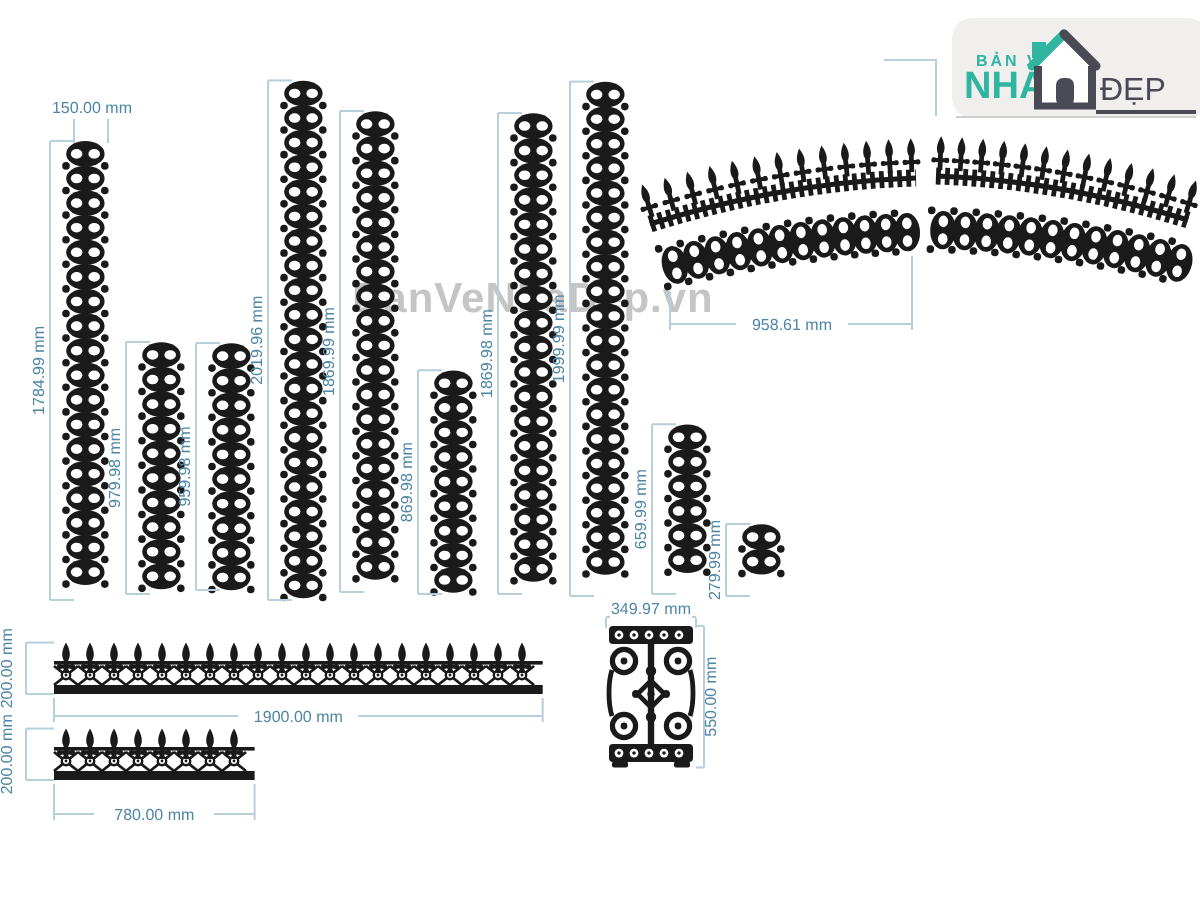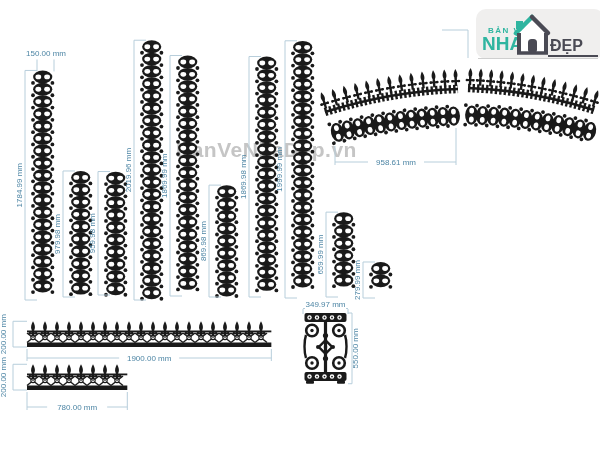--- a/index.html
+++ b/index.html
@@ -6,21 +6,21 @@
   .stage{position:relative;width:600px;height:450px;background:#ffffff;overflow:hidden;
          font-family:"Liberation Sans",sans-serif;}
   .watermark{position:absolute;left:176px;top:138px;z-index:1;font-size:21px;font-weight:bold;
              color:#c5c5c5;letter-spacing:.5px;white-space:nowrap;}
   svg.cad{position:absolute;left:0;top:0;z-index:2;}
   .logo{position:absolute;right:-4px;top:9px;width:128px;height:50px;background:#f0efee;
         border-radius:10px;z-index:3;}
   .logo-top{position:absolute;left:12px;top:17px;font-size:8px;font-weight:bold;
             color:#2fb5a0;letter-spacing:1.5px;white-space:nowrap;}
   .logo-nha{position:absolute;left:6px;top:24px;font-size:19px;font-weight:bold;color:#2fb5a0;}
-  .logo-dep{position:absolute;left:74px;top:28px;font-size:16px;font-weight:bold;color:#4a4a54;}
+  .logo-dep{position:absolute;left:74px;top:28px;font-size:16px;font-weight:normal;color:#4a4a54;}
   .logo-underline{position:absolute;left:72px;top:46px;width:50px;height:2px;background:#4a4a54;}
   .logo-thinline{position:absolute;left:2px;top:49px;width:120px;height:1px;background:#cfcfcf;}
   .logo-house{position:absolute;left:36px;top:3px;}
 </style>
 </head>
 <body>
 
 <div class="stage">
 
   <div class="watermark">BanVeNhaDep.vn</div>

